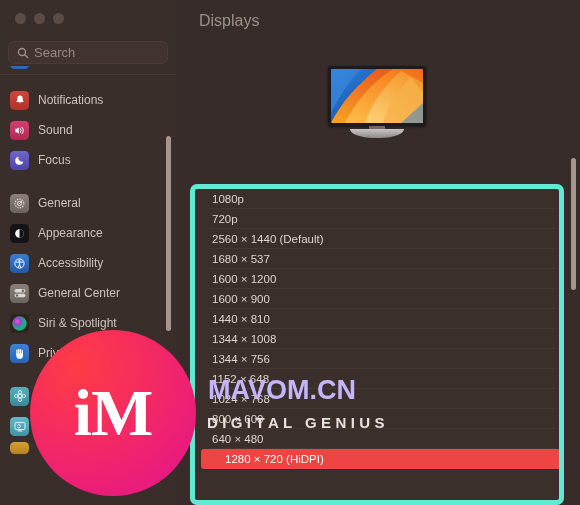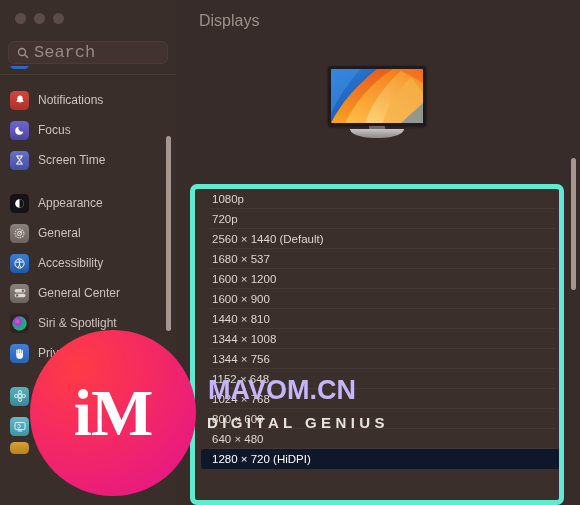--- a/index.html
+++ b/index.html
@@ -58,22 +58,22 @@
     margin-right: 5px;
     flex: 0 0 auto;
     display: flex; align-items: center; justify-content: center;
   }
   #search-input {
     flex: 1;
     background: transparent;
     border: none;
     outline: none;
     color: #cfc3bf;
-    font-size: 17px;
-    font-family: Liberation Mono, monospace;
+    font-size: 13px;
+    font-family: Liberation Sans, sans-serif;
   }
   #search-input::placeholder { color: #978883; }
 
   #sidebar-divider {
     position: absolute;
     left: 0; top: 74px;
     width: 176px; height: 1px;
     background: #483a36;
   }
 
@@ -200,25 +200,25 @@
   }
   .res-row::after {
     content: "";
     position: absolute;
     left: 14px; right: 14px; bottom: 0;
     height: 1px;
     background: #453733;
   }
   .res-row.last::after { display: none; }
   .res-row.selected {
-    background: #0f172a;
+    background: #ef4444;
     color: #ffffff;
     margin: 0 6px;
     border-radius: 3px;
-    padding-left: 11px;
+    padding-left: 24px;
   }
   .res-row.selected::after { display: none; }
 
   
   #main-sb {
     position: absolute;
     right: 4px;
     top: 158px;
     width: 5px;
     height: 132px;
@@ -303,61 +303,61 @@
       <div class="side-item">
         <div class="ic" style="background:linear-gradient(#d2463c,#b03229);">
           <svg width="12" height="12" viewBox="0 0 12 12">
             <path d="M6 1.6c-1.7 0-2.7 1.1-2.7 2.8 0 1.9-.5 2.6-.9 3 -.2.2-.1.5.2.5h6.8c.3 0 .4-.3.2-.5 -.4-.4-.9-1.1-.9-3 0-1.7-1-2.8-2.7-2.8z" fill="#fff"></path>
             <path d="M4.9 8.5a1.15 1.15 0 0 0 2.2 0z" fill="#fff"></path>
           </svg>
         </div>
         <span class="lbl">Notifications</span>
       </div>
 
+      <div class="side-item">
+        <div class="ic" style="background:linear-gradient(#d43f6e,#b12a56);">
+          <svg width="13" height="13" viewBox="0 0 13 13">
+            <path d="M5.8 3.2 3.9 4.8H2.4v3.4h1.5l1.9 1.6z" fill="#fff"></path>
+            <path d="M7.4 4.6a2.8 2.8 0 0 1 0 3.8M9 3.3a4.8 4.8 0 0 1 0 6.4" fill="none" stroke="#fff" stroke-width="1" stroke-linecap="round"></path>
+          </svg>
+        </div>
+        <span class="lbl">Sound</span>
+      </div>
 
       <div class="side-item">
         <div class="ic" style="background:linear-gradient(#6f66cb,#4d46a5);">
           <svg width="12" height="12" viewBox="0 0 12 12">
             <path d="M9.3 7.6A4 4 0 0 1 4.4 2.7 4.1 4.1 0 1 0 9.3 7.6z" fill="#fff"></path>
           </svg>
         </div>
         <span class="lbl">Focus</span>
       </div>
 
-      <div class="side-item">
-        <div class="ic" style="background:linear-gradient(#6371c6,#4450a2);">
-          <svg width="11" height="12" viewBox="0 0 11 12">
-            <path d="M2.6 2h5.8M2.6 10h5.8" stroke="#fff" stroke-width="1.2" stroke-linecap="round"></path>
-            <path d="M3.3 2.2c0 2 2.2 2.6 2.2 3.8 0 1.2-2.2 1.8-2.2 3.8M7.7 2.2c0 2-2.2 2.6-2.2 3.8 0 1.2 2.2 1.8 2.2 3.8" fill="none" stroke="#fff" stroke-width="1.1"></path>
-          </svg>
-        </div>
-        <span class="lbl">Screen Time</span>
-      </div>
 
       <div class="group-gap"></div>
-
-      <div class="side-item">
-        <div class="ic" style="background:#141416;">
-          <svg width="13" height="13" viewBox="0 0 13 13">
-            <circle cx="6.5" cy="6.5" r="4.3" fill="#fff"></circle>
-            <path d="M6.5 2.2a4.3 4.3 0 0 1 0 8.6z" fill="#141416"></path>
-          </svg>
-        </div>
-        <span class="lbl">Appearance</span>
-      </div>
 
       <div class="side-item">
         <div class="ic" style="background:linear-gradient(#8a8079,#6d645e);">
           <svg width="13" height="13" viewBox="0 0 13 13">
             <circle cx="6.5" cy="6.5" r="4.4" fill="none" stroke="#e8e4e2" stroke-width="1.1" stroke-dasharray="1.4 1.1"></circle>
             <circle cx="6.5" cy="6.5" r="2.1" fill="none" stroke="#e8e4e2" stroke-width="1"></circle>
             <path d="M6.5 6.5 8.4 4.6" stroke="#e8e4e2" stroke-width="1" stroke-linecap="round"></path>
           </svg>
         </div>
         <span class="lbl">General</span>
+      </div>
+
+      <div class="side-item">
+        <div class="ic" style="background:#141416;">
+          <svg width="13" height="13" viewBox="0 0 13 13">
+            <circle cx="6.5" cy="6.5" r="4.3" fill="#fff"></circle>
+            <path d="M6.5 2.2a4.3 4.3 0 0 1 0 8.6z" fill="#141416"></path>
+          </svg>
+        </div>
+        <span class="lbl">Appearance</span>
       </div>
 
       <div class="side-item">
         <div class="ic" style="background:linear-gradient(#3a7ed0,#2159a8);">
           <svg width="13" height="13" viewBox="0 0 13 13">
             <circle cx="6.5" cy="6.5" r="4.6" fill="none" stroke="#fff" stroke-width="1"></circle>
             <circle cx="6.5" cy="3.6" r="0.85" fill="#fff"></circle>
             <path d="M3.4 5.1h6.2M6.5 5.1v3M6.5 8.1 5 10.4M6.5 8.1 8 10.4" stroke="#fff" stroke-width="1" stroke-linecap="round"></path>
           </svg>
         </div>

